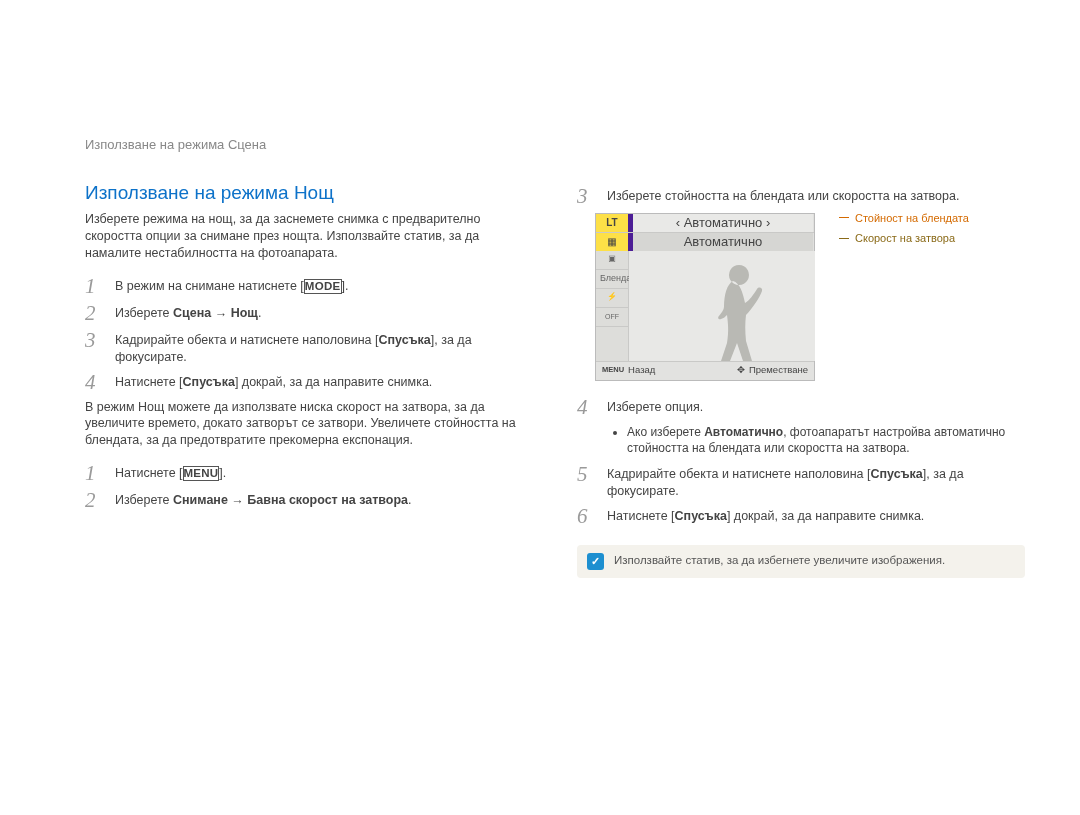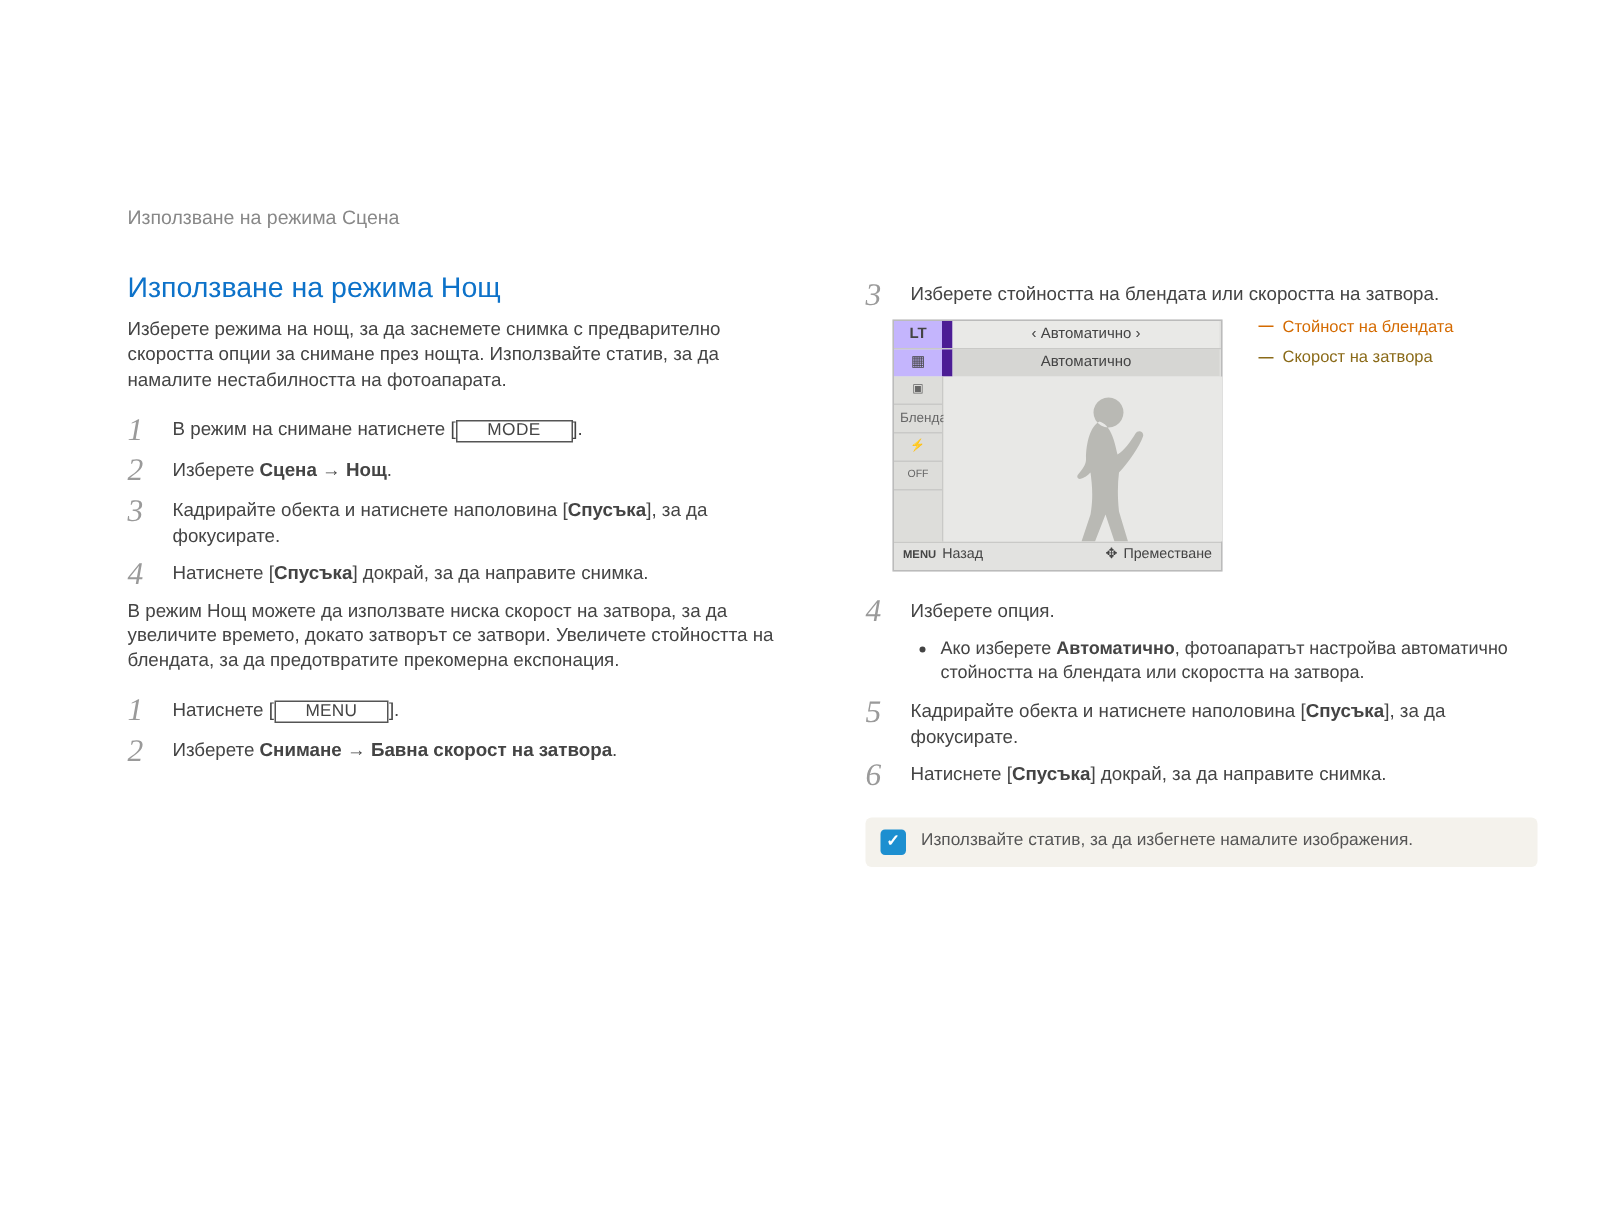--- a/index.html
+++ b/index.html
@@ -61,23 +61,23 @@
     width: 30px;
     flex-shrink: 0;
     line-height: 1.0;
   }
   ol.steps > li .txt {
     padding-top: 2px;
   }
   .kbd {
     display: inline-block;
     border: 1px solid #555;
-    padding: 0 20px;
+    padding: 0 0;
     line-height: 1.15;
-    font-weight: normal;
+    font-weight: bold;
     font-size: 11.5px;
     letter-spacing: 0.3px;
     vertical-align: baseline;
     text-align: center;
   }
   .kbd-menu {
     font-size: 11.5px;
     letter-spacing: 0.2px;
   }
   .subhead {
@@ -147,28 +147,28 @@
     background: #e2e2e0;
     border-bottom: 1px solid #c9c9c7;
   }
   .lcd .cell {
     display: flex;
     align-items: center;
     justify-content: center;
   }
   .lcd .sidecol {
     width: 32px;
-    background: #c4b5fd;
-    border-right: 7px solid #4c1d95;
+    background: #fde047;
+    border-right: 5px solid #4c1d95;
   }
   .lcd .val1, .lcd .val2 {
     flex: 1;
     background: #e9e9e7;
     border-right: 1px solid #e0e0de;
-    font-size: 10px;
+    font-size: 13px;
   }
   .lcd .midrow {
     display: flex;
     height: 18px;
   }
   .lcd .body {
     display: flex;
   }
   .lcd .left-icons {
     width: 32px;
@@ -371,18 +371,18 @@
         <li>
           <span class="num">6</span>
           <span class="txt">
             <span>Натиснете [</span><b>Спусъка</b><span>] докрай, за да направите снимка.</span>
           </span>
         </li>
       </ol>
 
       <div class="tipbox">
         <div class="tipicon">✓</div>
-        <div>Използвайте статив, за да избегнете намалите изображения.</div>
+        <div>Използвайте статив, за да избегнете увеличите изображения.</div>
       </div>
     </div>
   </div>
 
 </div>
 
 </body></html>

